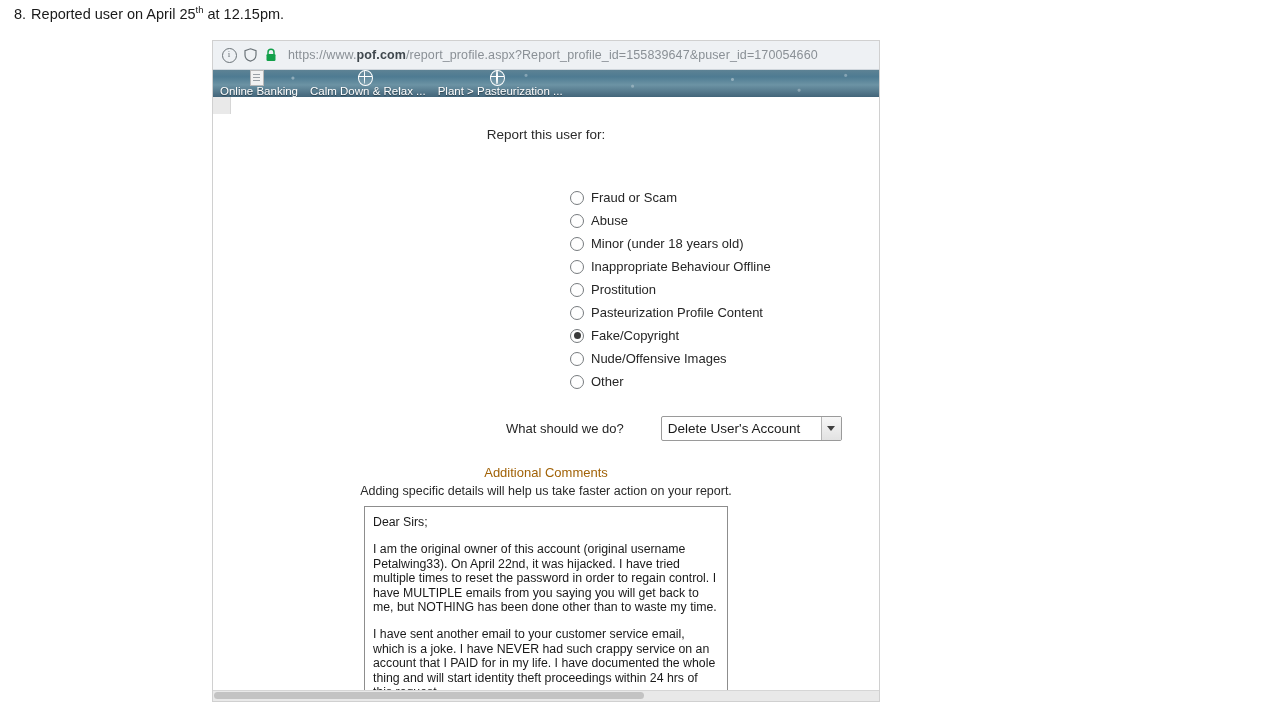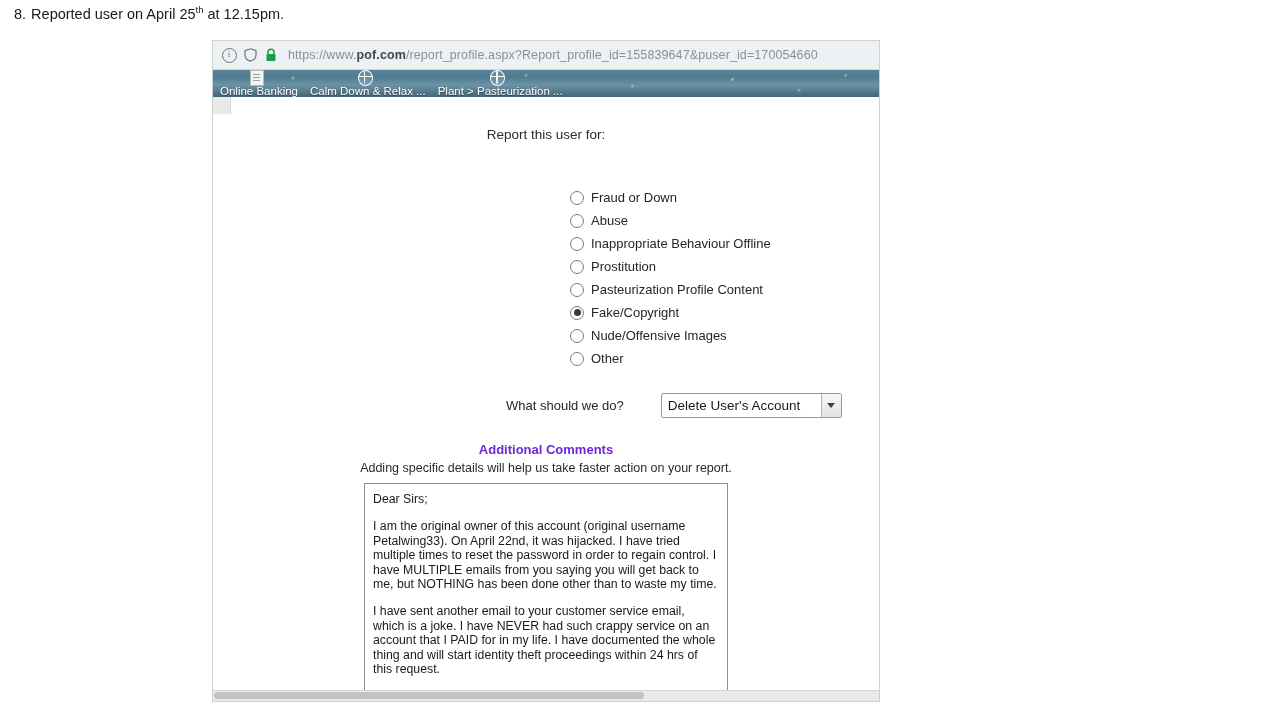--- a/index.html
+++ b/index.html
@@ -252,22 +252,22 @@
     display: block;
     width: 0; height: 0;
     border-left: 4px solid transparent;
     border-right: 4px solid transparent;
     border-top: 5px solid #3f3f3f;
   }
 
   .comments-head {
     text-align: center;
     font-size: 13px;
-    font-weight: bold;
-    color: #6d28d9;
+    font-weight: normal;
+    color: #a16207;
     margin-top: 24px;
   }
   .comments-sub {
     text-align: center;
     font-size: 12.5px;
     color: #2a2a2a;
     margin-top: 4px;
   }
 
   .textarea {
@@ -355,25 +355,29 @@
     <div class="content">
       <div class="leftgutter"></div>
 
       <div class="formarea">
 
         <div class="report-title">Report this user for:</div>
 
         <div class="radios">
           <div class="radio-row">
             <span class="radio"></span>
-            <span class="radio-label">Fraud or Down</span>
+            <span class="radio-label">Fraud or Scam</span>
           </div>
           <div class="radio-row">
             <span class="radio"></span>
             <span class="radio-label">Abuse</span>
+          </div>
+          <div class="radio-row">
+            <span class="radio"></span>
+            <span class="radio-label">Minor (under 18 years old)</span>
           </div>
           <div class="radio-row">
             <span class="radio"></span>
             <span class="radio-label">Inappropriate Behaviour Offline</span>
           </div>
           <div class="radio-row">
             <span class="radio"></span>
             <span class="radio-label">Prostitution</span>
           </div>
           <div class="radio-row">

